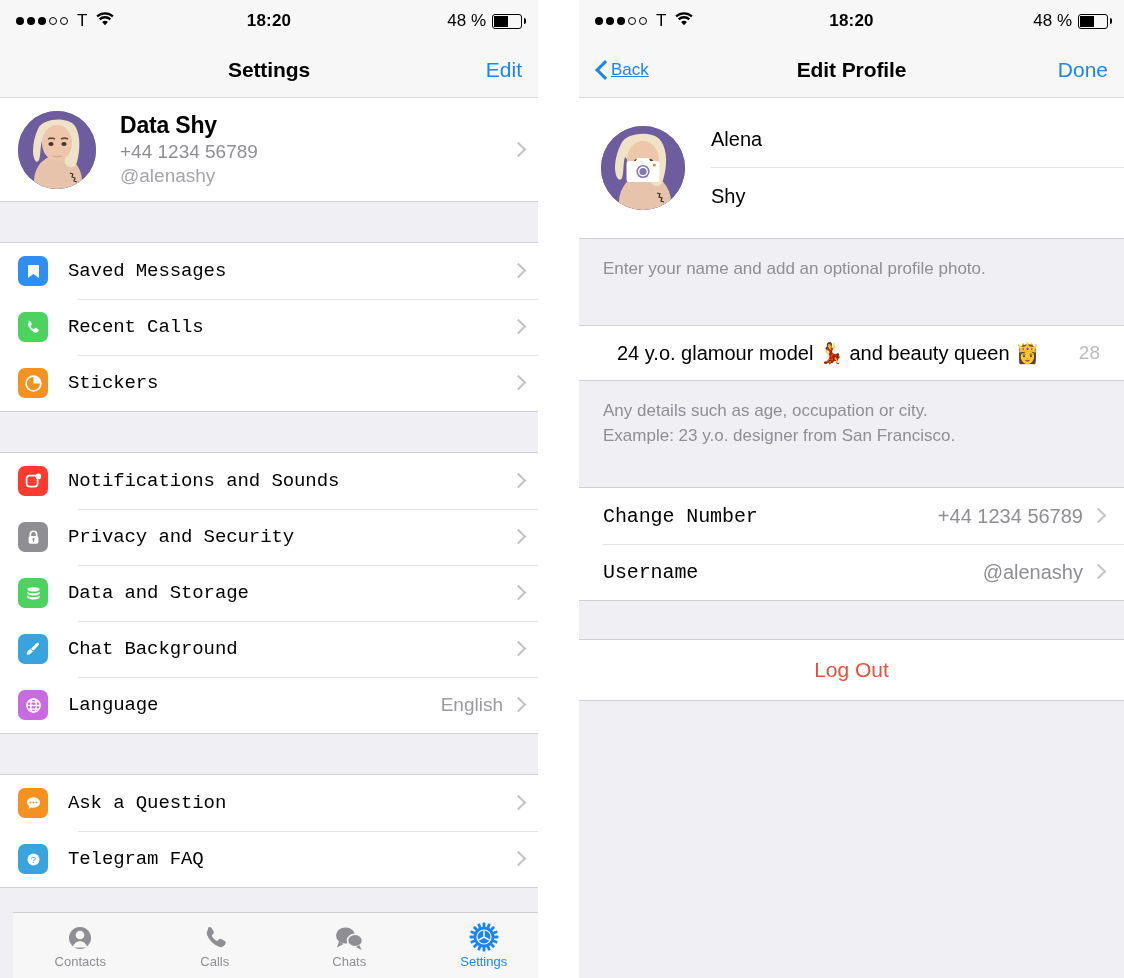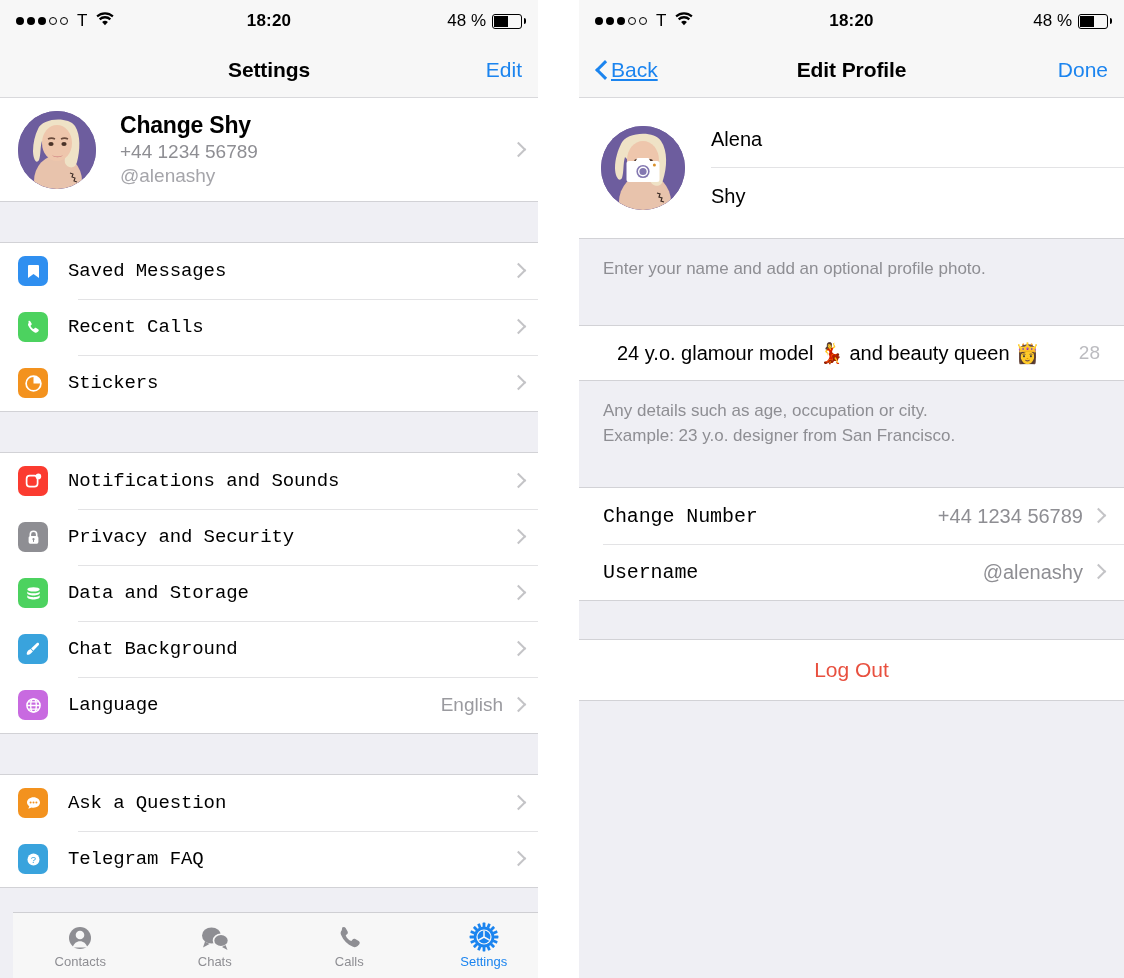--- a/index.html
+++ b/index.html
@@ -58,21 +58,21 @@
   .nav-title {
     position: absolute; left: 0; right: 0; text-align: center;
     font-size: 21px; font-weight: bold; color: #000; letter-spacing: -.1px;
   }
   .nav-action {
     margin-left: auto; font-size: 21px; color: #1b84ef;
     position: relative; z-index: 2; cursor: pointer;
   }
   .nav-back {
     display: flex; align-items: center; gap: 5px;
-    font-size: 21px; color: #1b84ef; position: relative; z-index: 2; cursor: pointer; text-decoration: underline;
+    font-size: 17px; color: #1b84ef; position: relative; z-index: 2; cursor: pointer; text-decoration: underline;
   }
   .chev-left {
     width: 11px; height: 19px; position: relative; display: inline-block;
   }
   .chev-left::before {
     content:''; position:absolute; left:3px; top:3px;
     width:11px; height:11px; border-left:3px solid #1b84ef; border-bottom:3px solid #1b84ef;
     transform: rotate(45deg);
   }
 
@@ -239,21 +239,21 @@
             <ellipse cx="39" cy="32" rx="15" ry="18" fill="#eec6ac"></ellipse>
             <path d="M30 28c2-1 5-1 7 0M43 28c2-1 5-1 7 0" stroke="#6b4b3c" stroke-width="1.6" fill="none"></path>
             <ellipse cx="33" cy="33" rx="2.6" ry="1.9" fill="#4a3328"></ellipse>
             <ellipse cx="46" cy="33" rx="2.6" ry="1.9" fill="#4a3328"></ellipse>
             <path d="M34 44c3 2 8 2 11 0-2 3-9 3-11 0z" fill="#c9787b"></path>
             <path d="M52 62l3 1-1 3 3 1-1 3 3 1" stroke="#3a2a24" stroke-width="1.1" fill="none"></path>
             <path d="M56 10c8 6 11 20 10 34-1 9-4 17-7 22l9 2V0H10z" fill="#6d5d9e" opacity="0"></path>
           </svg>
         </div>
         <div class="profile-texts">
-          <div class="p-name">Change Shy</div>
+          <div class="p-name">Data Shy</div>
           <div class="p-phone">+44 1234 56789</div>
           <div class="p-user">@alenashy</div>
         </div>
         <span class="chev"></span>
       </div>
 
       <div class="gap-block" style="height:40px"></div>
 
       <div class="group">
         <div class="row">
@@ -381,36 +381,36 @@
           <svg width="28" height="28" viewBox="0 0 28 28">
             <circle cx="14" cy="14" r="11" fill="#8e8e93"></circle>
             <circle cx="14" cy="11" r="4.3" fill="#f7f7f7"></circle>
             <path d="M6.6 23.5c1.3-4 4-6.2 7.4-6.2s6.1 2.2 7.4 6.2z" fill="#f7f7f7"></path>
           </svg>
         </span>
         <span class="tab-label">Contacts</span>
       </div>
       <div class="tab">
         <span class="tab-ico">
+          <svg width="28" height="28" viewBox="0 0 28 28">
+            <path d="M7.2 3.6c1-1 2.8-.8 3.4.4l2 3.4c.5 1 .3 2.2-.6 2.9l-1.3 1c.8 2.7 3 4.9 5.7 5.8l1-1.4c.7-.9 1.9-1.1 2.9-.6l3.4 2c1.2.7 1.4 2.4.4 3.4l-1.5 1.5c-1.2 1.2-3 1.5-4.6.8-5.7-2.4-9.6-6.3-12-12-.7-1.6-.4-3.4.8-4.6z" fill="#8e8e93"></path>
+          </svg>
+        </span>
+        <span class="tab-label">Calls</span>
+      </div>
+      <div class="tab">
+        <span class="tab-ico">
           <svg width="30" height="28" viewBox="0 0 30 28">
             <ellipse cx="11.5" cy="11.5" rx="9.5" ry="8" fill="#8e8e93"></ellipse>
             <path d="M5 17.5l-2 6 6.5-3.5z" fill="#8e8e93"></path>
             <ellipse cx="21" cy="16.5" rx="7.5" ry="6.3" fill="#8e8e93" stroke="#f7f7f7" stroke-width="1.6"></ellipse>
             <path d="M25.5 21l2 5-5.5-3z" fill="#8e8e93"></path>
           </svg>
         </span>
         <span class="tab-label">Chats</span>
-      </div>
-      <div class="tab">
-        <span class="tab-ico">
-          <svg width="28" height="28" viewBox="0 0 28 28">
-            <path d="M7.2 3.6c1-1 2.8-.8 3.4.4l2 3.4c.5 1 .3 2.2-.6 2.9l-1.3 1c.8 2.7 3 4.9 5.7 5.8l1-1.4c.7-.9 1.9-1.1 2.9-.6l3.4 2c1.2.7 1.4 2.4.4 3.4l-1.5 1.5c-1.2 1.2-3 1.5-4.6.8-5.7-2.4-9.6-6.3-12-12-.7-1.6-.4-3.4.8-4.6z" fill="#8e8e93"></path>
-          </svg>
-        </span>
-        <span class="tab-label">Calls</span>
       </div>
       <div class="tab active">
         <span class="tab-ico">
           <svg width="30" height="30" viewBox="0 0 30 30">
             <g fill="#1b84ef">
               <circle cx="15" cy="15" r="10.5"></circle>
               <g>
                 <rect x="13.6" y="0.6" width="2.8" height="4.4" rx=".6"></rect>
                 <rect x="13.6" y="25" width="2.8" height="4.4" rx=".6"></rect>
                 <rect x="0.6" y="13.6" width="4.4" height="2.8" rx=".6"></rect>

